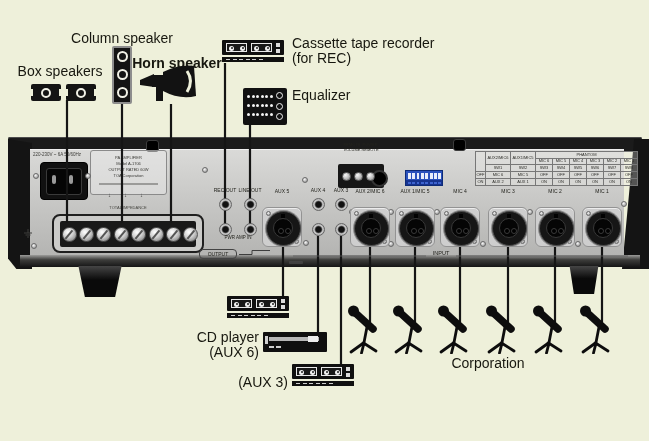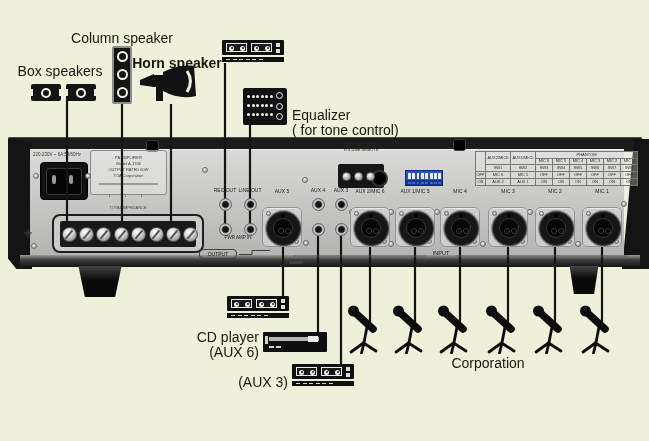--- a/index.html
+++ b/index.html
@@ -214,22 +214,25 @@
   <div class="abs" style="left:140px;top:64px;width:60px;height:40px;">
     <svg width="60" height="40">
       <polygon points="0,16 14,10 14,23 0,21" fill="#121212"></polygon>
       <rect x="12" y="11" width="11" height="12" fill="#121212"></rect>
       <rect x="16" y="22" width="7" height="15" fill="#121212"></rect>
       <path d="M23,8 Q40,0 54,2 L56,32 Q40,36 23,27 Z" fill="#121212"></path>
       <path d="M47,7 Q54,17 47,28" stroke="#eef0da" stroke-width="3" fill="none"></path>
     </svg>
   </div>
 
-  <div class="lbl" style="left:292px;top:108px;">
-    <span>Equalizer</span><br><span>( for tone control)</span>
+  <div class="lbl" style="left:292px;top:36px;">
+    <span>Cassette tape recorder</span><br><span>(for REC)</span>
+  </div>
+  <div class="lbl" style="left:292px;top:88px;">
+    <span>Equalizer</span><br>
   </div>
   <div class="abs" id="eq" style="left:243px;top:88px;width:44px;height:37px;background:#111;border-radius:2px;">
       <div class="abs" style="left:4px;top:7px;width:3px;height:3px;border-radius:50%;background:#f2f2f2;"></div>
       <div class="abs" style="left:8.6px;top:7px;width:3px;height:3px;border-radius:50%;background:#f2f2f2;"></div>
       <div class="abs" style="left:13.2px;top:7px;width:3px;height:3px;border-radius:50%;background:#f2f2f2;"></div>
       <div class="abs" style="left:17.799999999999997px;top:7px;width:3px;height:3px;border-radius:50%;background:#f2f2f2;"></div>
       <div class="abs" style="left:22.4px;top:7px;width:3px;height:3px;border-radius:50%;background:#f2f2f2;"></div>
       <div class="abs" style="left:27px;top:7px;width:3px;height:3px;border-radius:50%;background:#f2f2f2;"></div>
       <div class="abs" style="left:4px;top:16px;width:3px;height:3px;border-radius:50%;background:#f2f2f2;"></div>
       <div class="abs" style="left:8.6px;top:16px;width:3px;height:3px;border-radius:50%;background:#f2f2f2;"></div>

